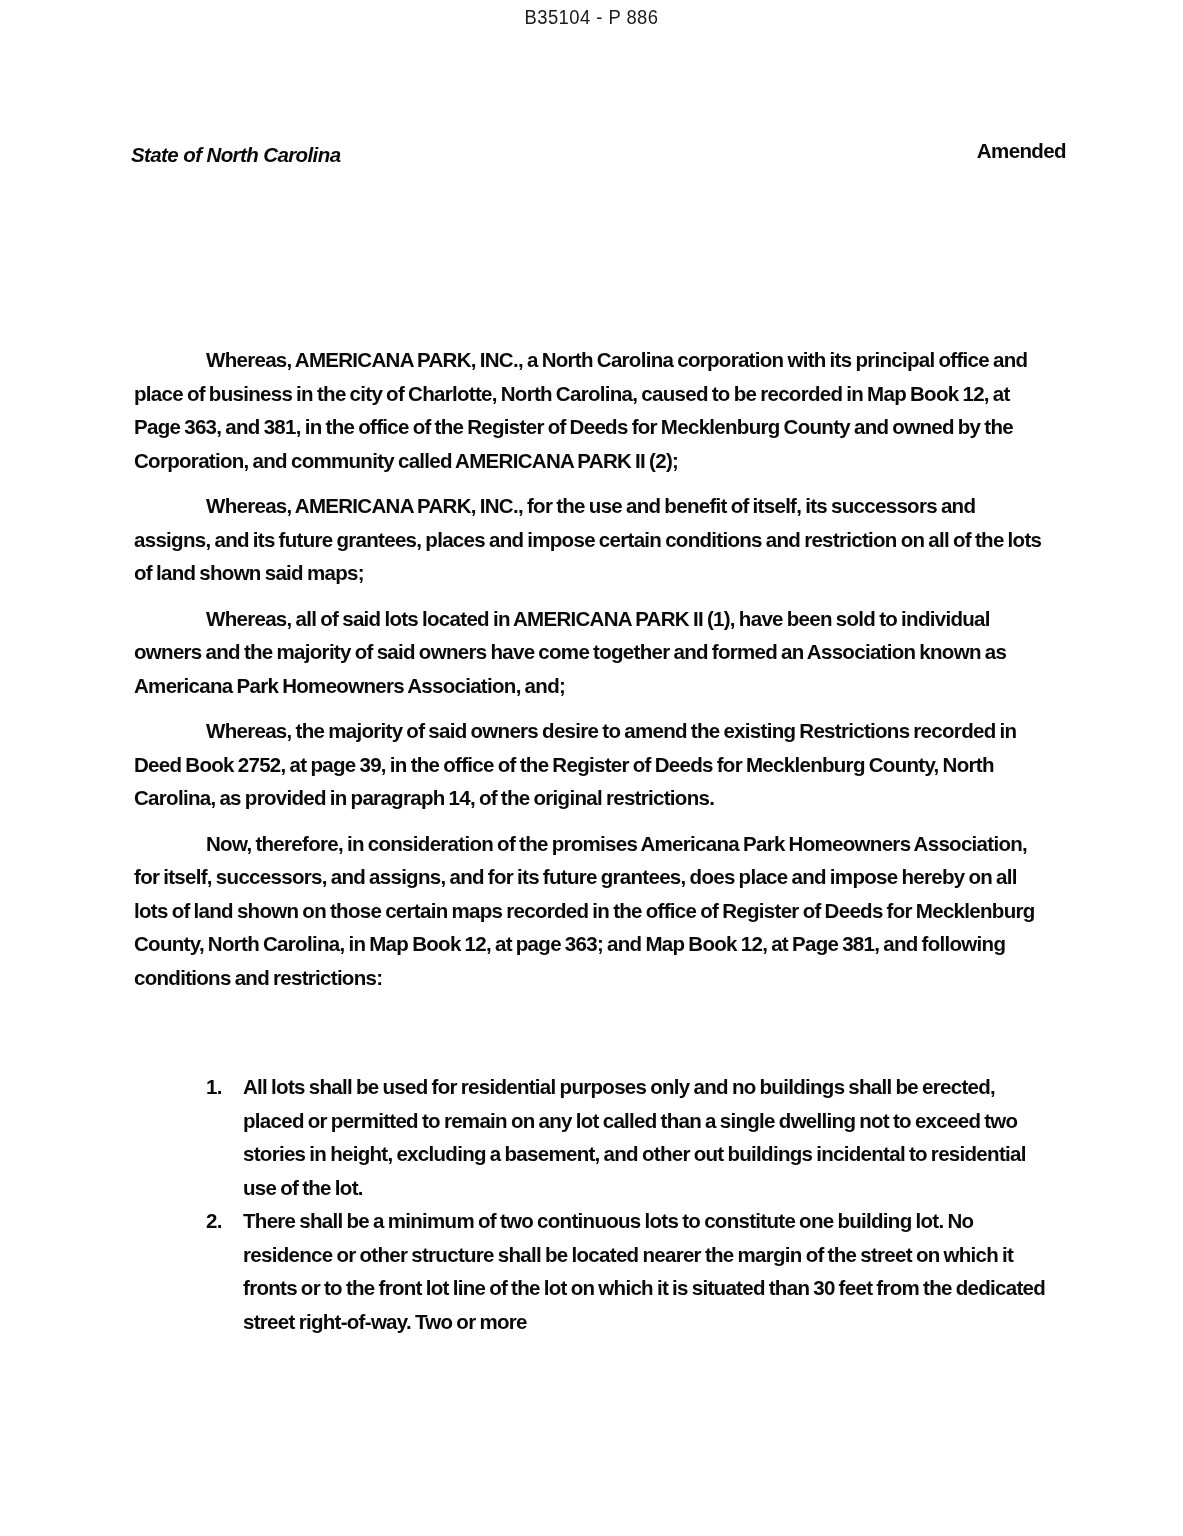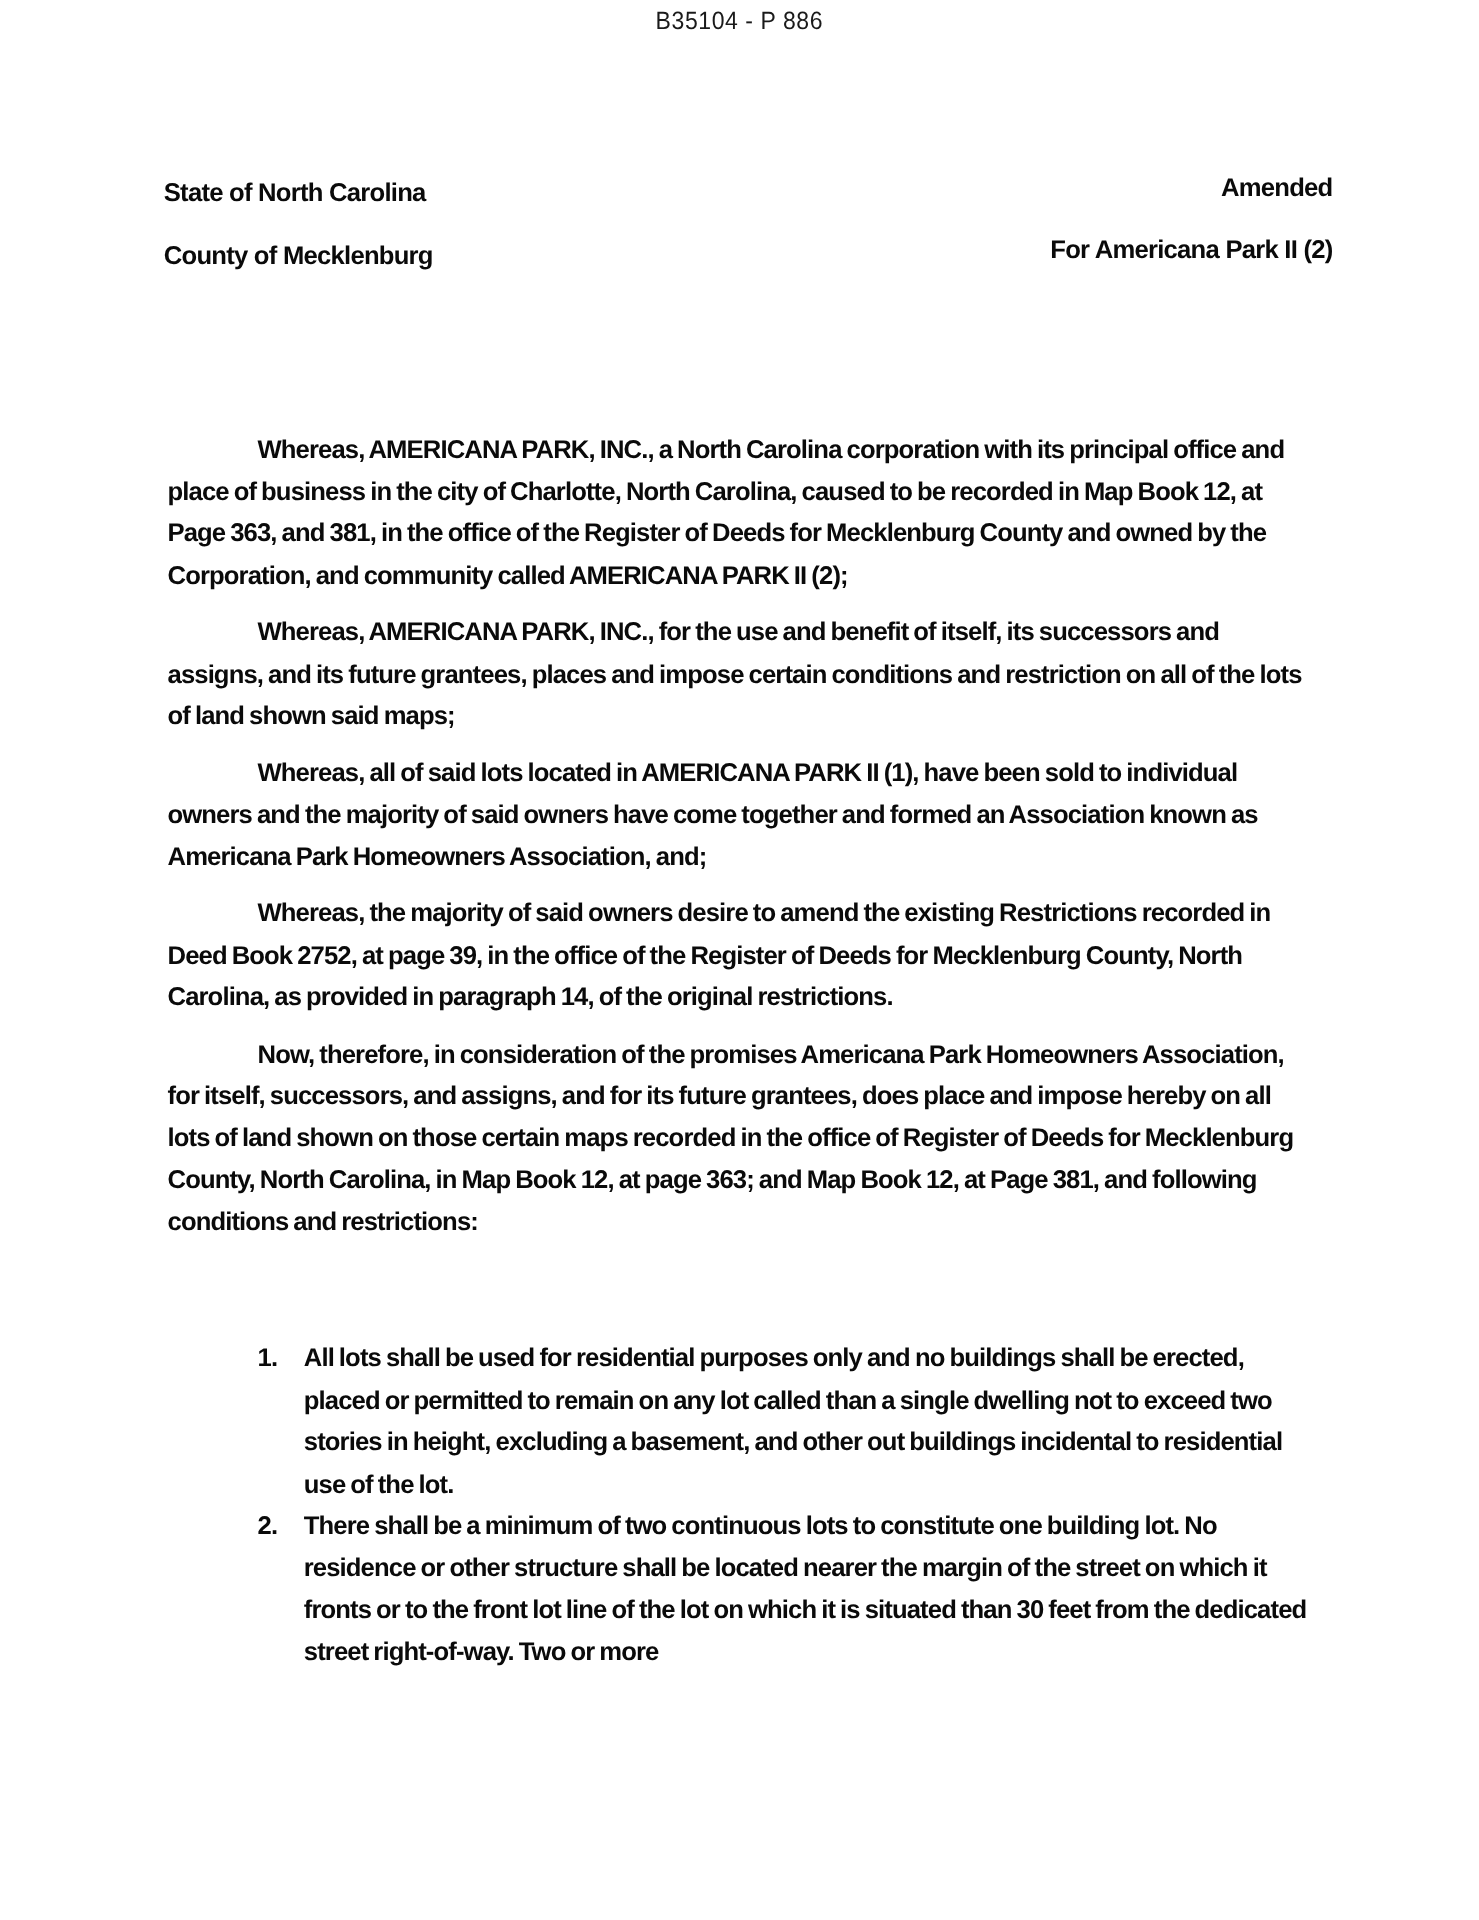--- a/index.html
+++ b/index.html
@@ -1,43 +1,41 @@
 <!DOCTYPE html>
 <html><head>
 <meta charset="utf-8">
 <style>
   html, body { margin: 0; padding: 0; background: #ffffff; }
   body { width: 1183px; height: 1536px; position: relative; overflow: hidden; color: #0a0a0a; }
   .page-id { position: absolute; left: 0; width: 1183px; top: 6px; text-align: center;
     font-family: "Liberation Sans", sans-serif; font-size: 20px; color: #1a1a1a; letter-spacing: 0.5px; transform: scaleX(0.92); }
   .doc { font-family: "Liberation Sans", sans-serif; font-weight: bold; font-size: 20.5px; }
   .hdr-left { position: absolute; left: 131px; top: 142px; }
-  .hdr-left div { height: 50px; line-height: 26px; letter-spacing: -0.6px; }
+  .hdr-left div { height: 50px; line-height: 26px; letter-spacing: -0.6px; font-style: italic; }
   .hdr-right { position: absolute; left: 700px; width: 366px; top: 138px; text-align: right; }
   .hdr-right div { height: 49px; line-height: 26px; letter-spacing: -0.6px; }
   .body { position: absolute; left: 134px; width: 910px; top: 332px; }
   .para { line-height: 33.5px; margin: 11px 0 12px 0; text-indent: 72px; letter-spacing: -0.7px; word-spacing: -1px; }
   .list { position: absolute; left: 206px; width: 840px; top: 1070px; margin: 0; padding: 0; list-style: none; }
   .list li { position: relative; padding-left: 37px; line-height: 33.5px; letter-spacing: -0.7px; word-spacing: -1px; }
   .list li .num { position: absolute; left: 0; top: 0; }
 </style>
 </head>
 <body>
 
 <div class="page-id">B35104 - P 886</div>
 
 <div class="doc">
   <div class="hdr-left">
     <div>State of North Carolina</div>
-    <div>County of Mecklenburg</div>
   </div>
 
   <div class="hdr-right">
     <div>Amended</div>
-    <div>For Americana Park II (2)</div>
   </div>
 
   <div class="body">
     <p class="para">Whereas, AMERICANA PARK, INC., a North Carolina corporation with its principal office and place of business in the city of Charlotte, North Carolina, caused to be recorded in Map Book 12, at Page 363, and 381, in the office of the Register of Deeds for Mecklenburg County and owned by the Corporation, and community called AMERICANA PARK II (2);</p>
     <p class="para">Whereas, AMERICANA PARK, INC., for the use and benefit of itself, its successors and assigns, and its future grantees, places and impose certain conditions and restriction on all of the lots of land shown said maps;</p>
     <p class="para">Whereas, all of said lots located in AMERICANA PARK II (1), have been sold to individual owners and the majority of said owners have come together and formed an Association known as Americana Park Homeowners Association, and;</p>
     <p class="para">Whereas, the majority of said owners desire to amend the existing Restrictions recorded in Deed Book 2752, at page 39, in the office of the Register of Deeds for Mecklenburg County, North Carolina, as provided in paragraph 14, of the original restrictions.</p>
     <p class="para">Now, therefore, in consideration of the promises Americana Park Homeowners Association, for itself, successors, and assigns, and for its future grantees, does place and impose hereby on all lots of land shown on those certain maps recorded in the office of Register of Deeds for Mecklenburg County, North Carolina, in Map Book 12, at page 363; and Map Book 12, at Page 381, and following conditions and restrictions:</p>
   </div>
 

